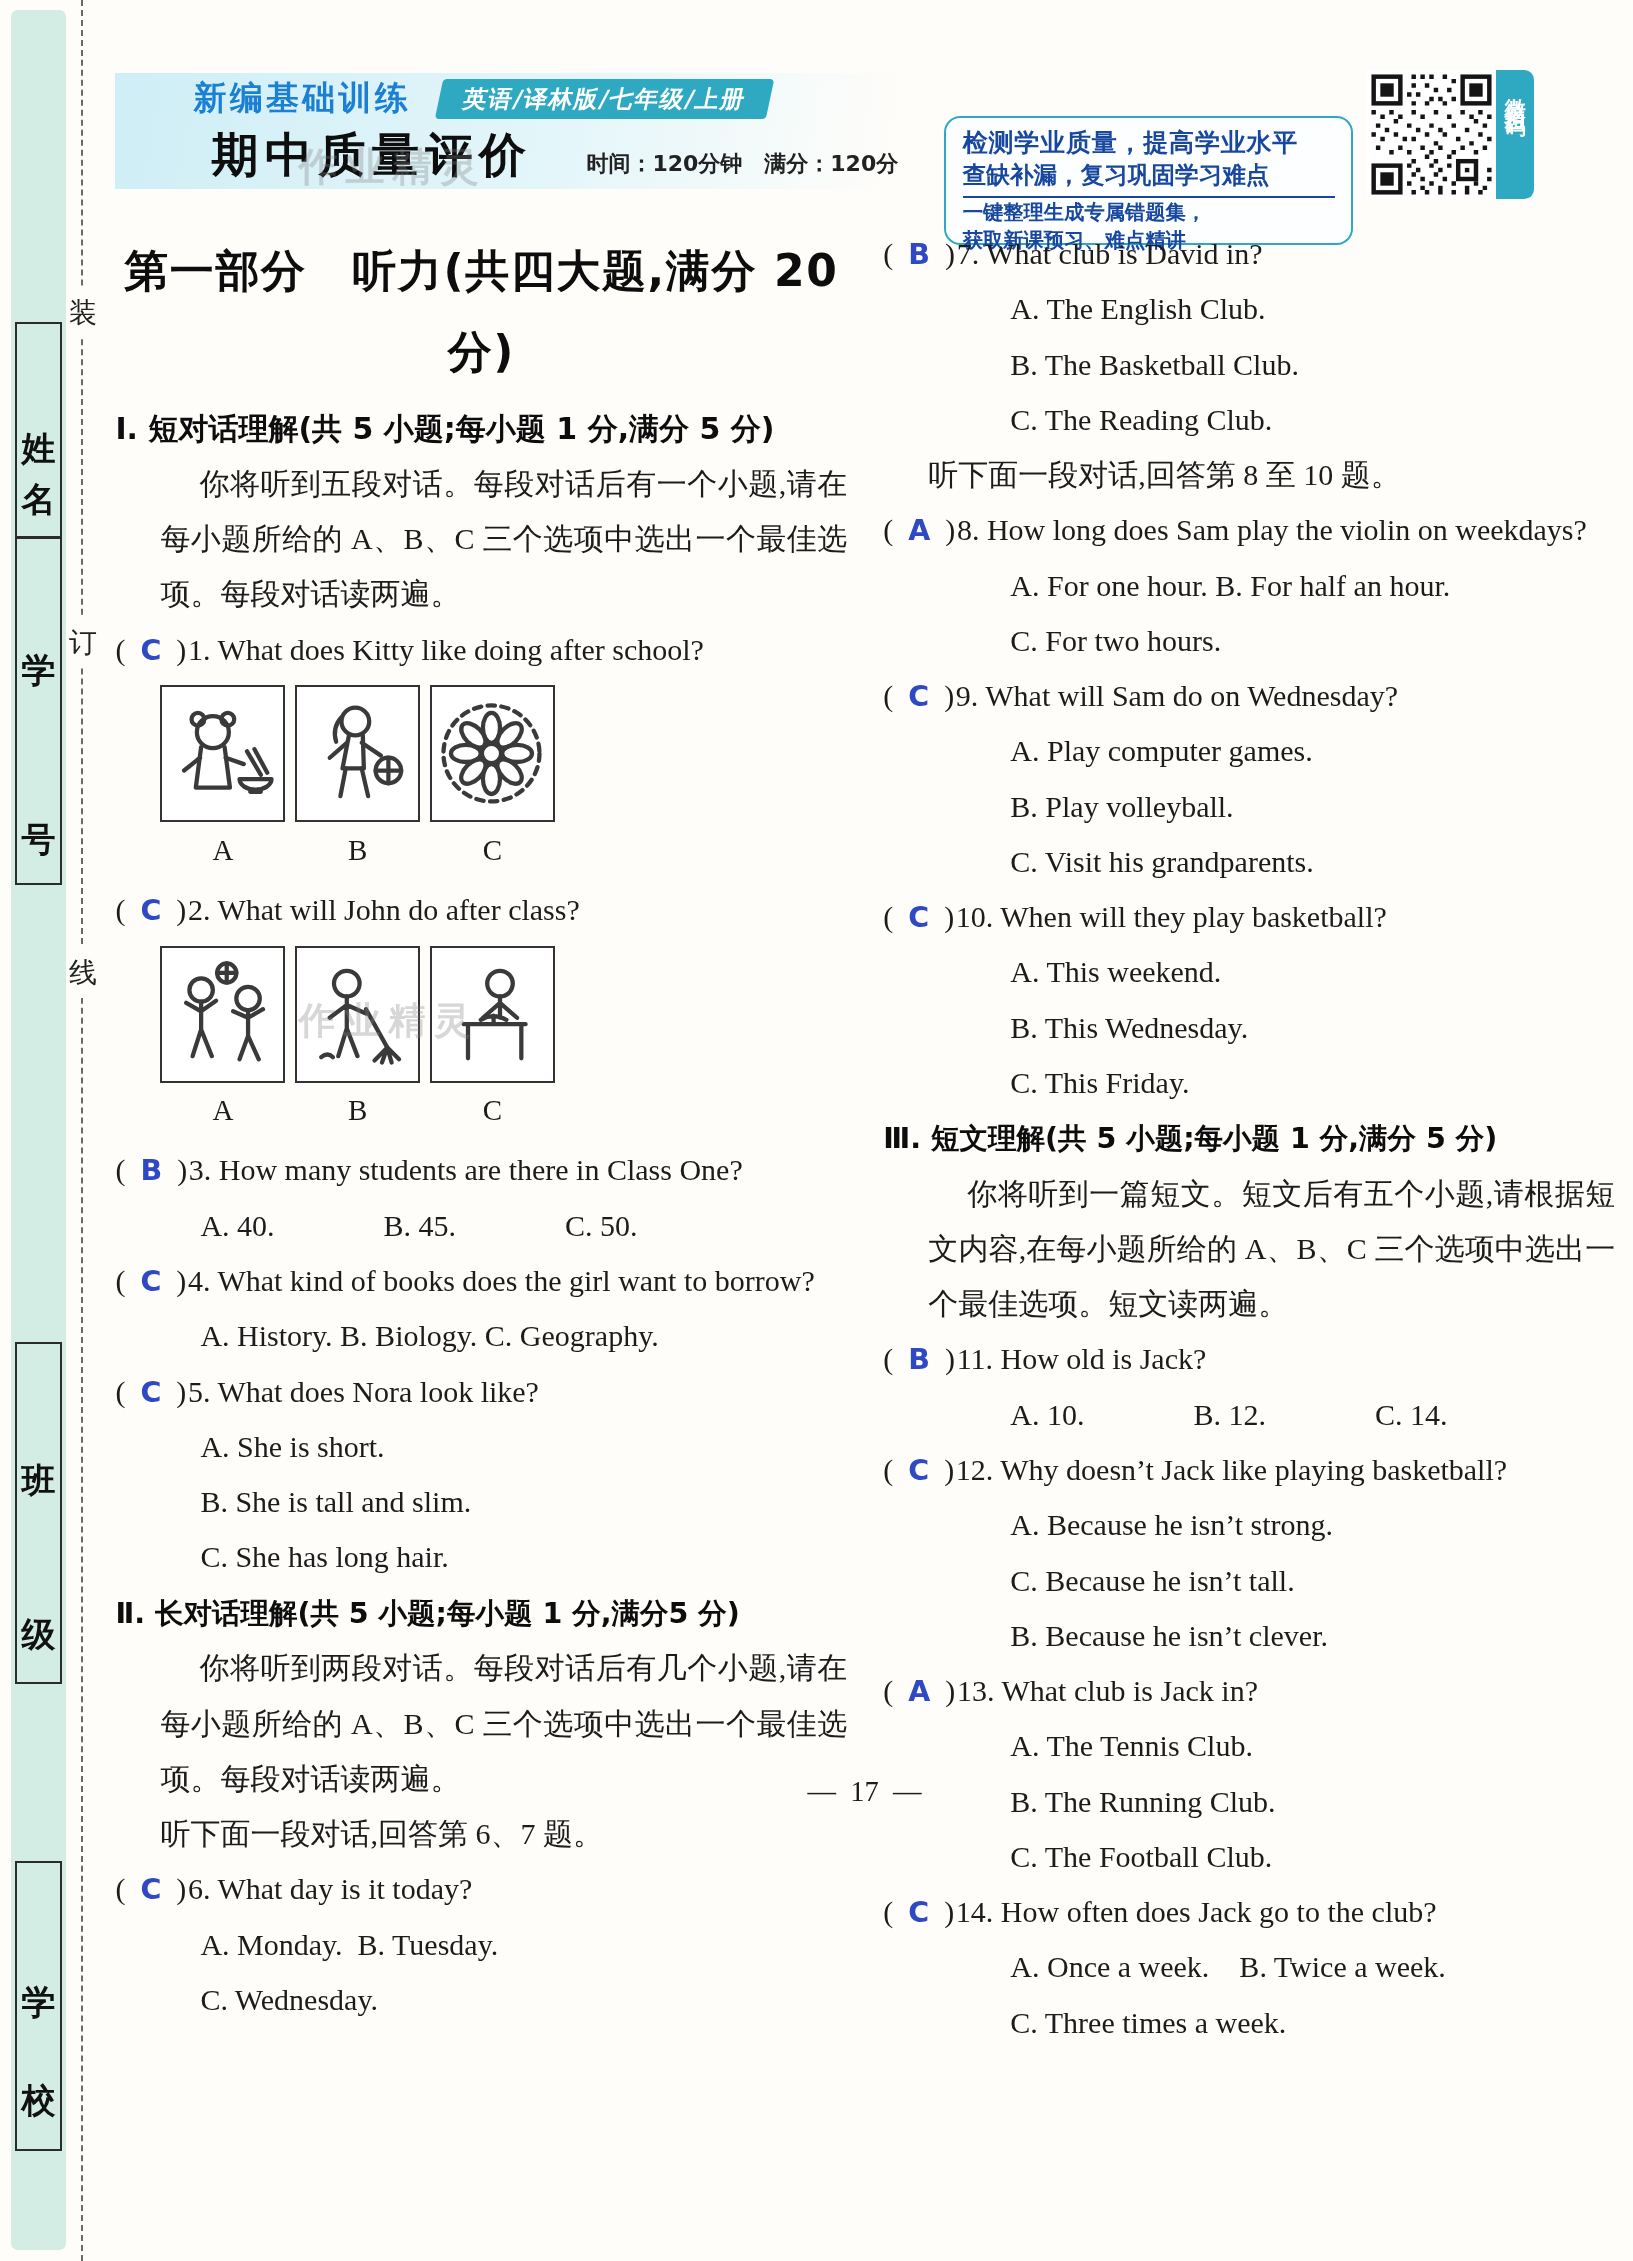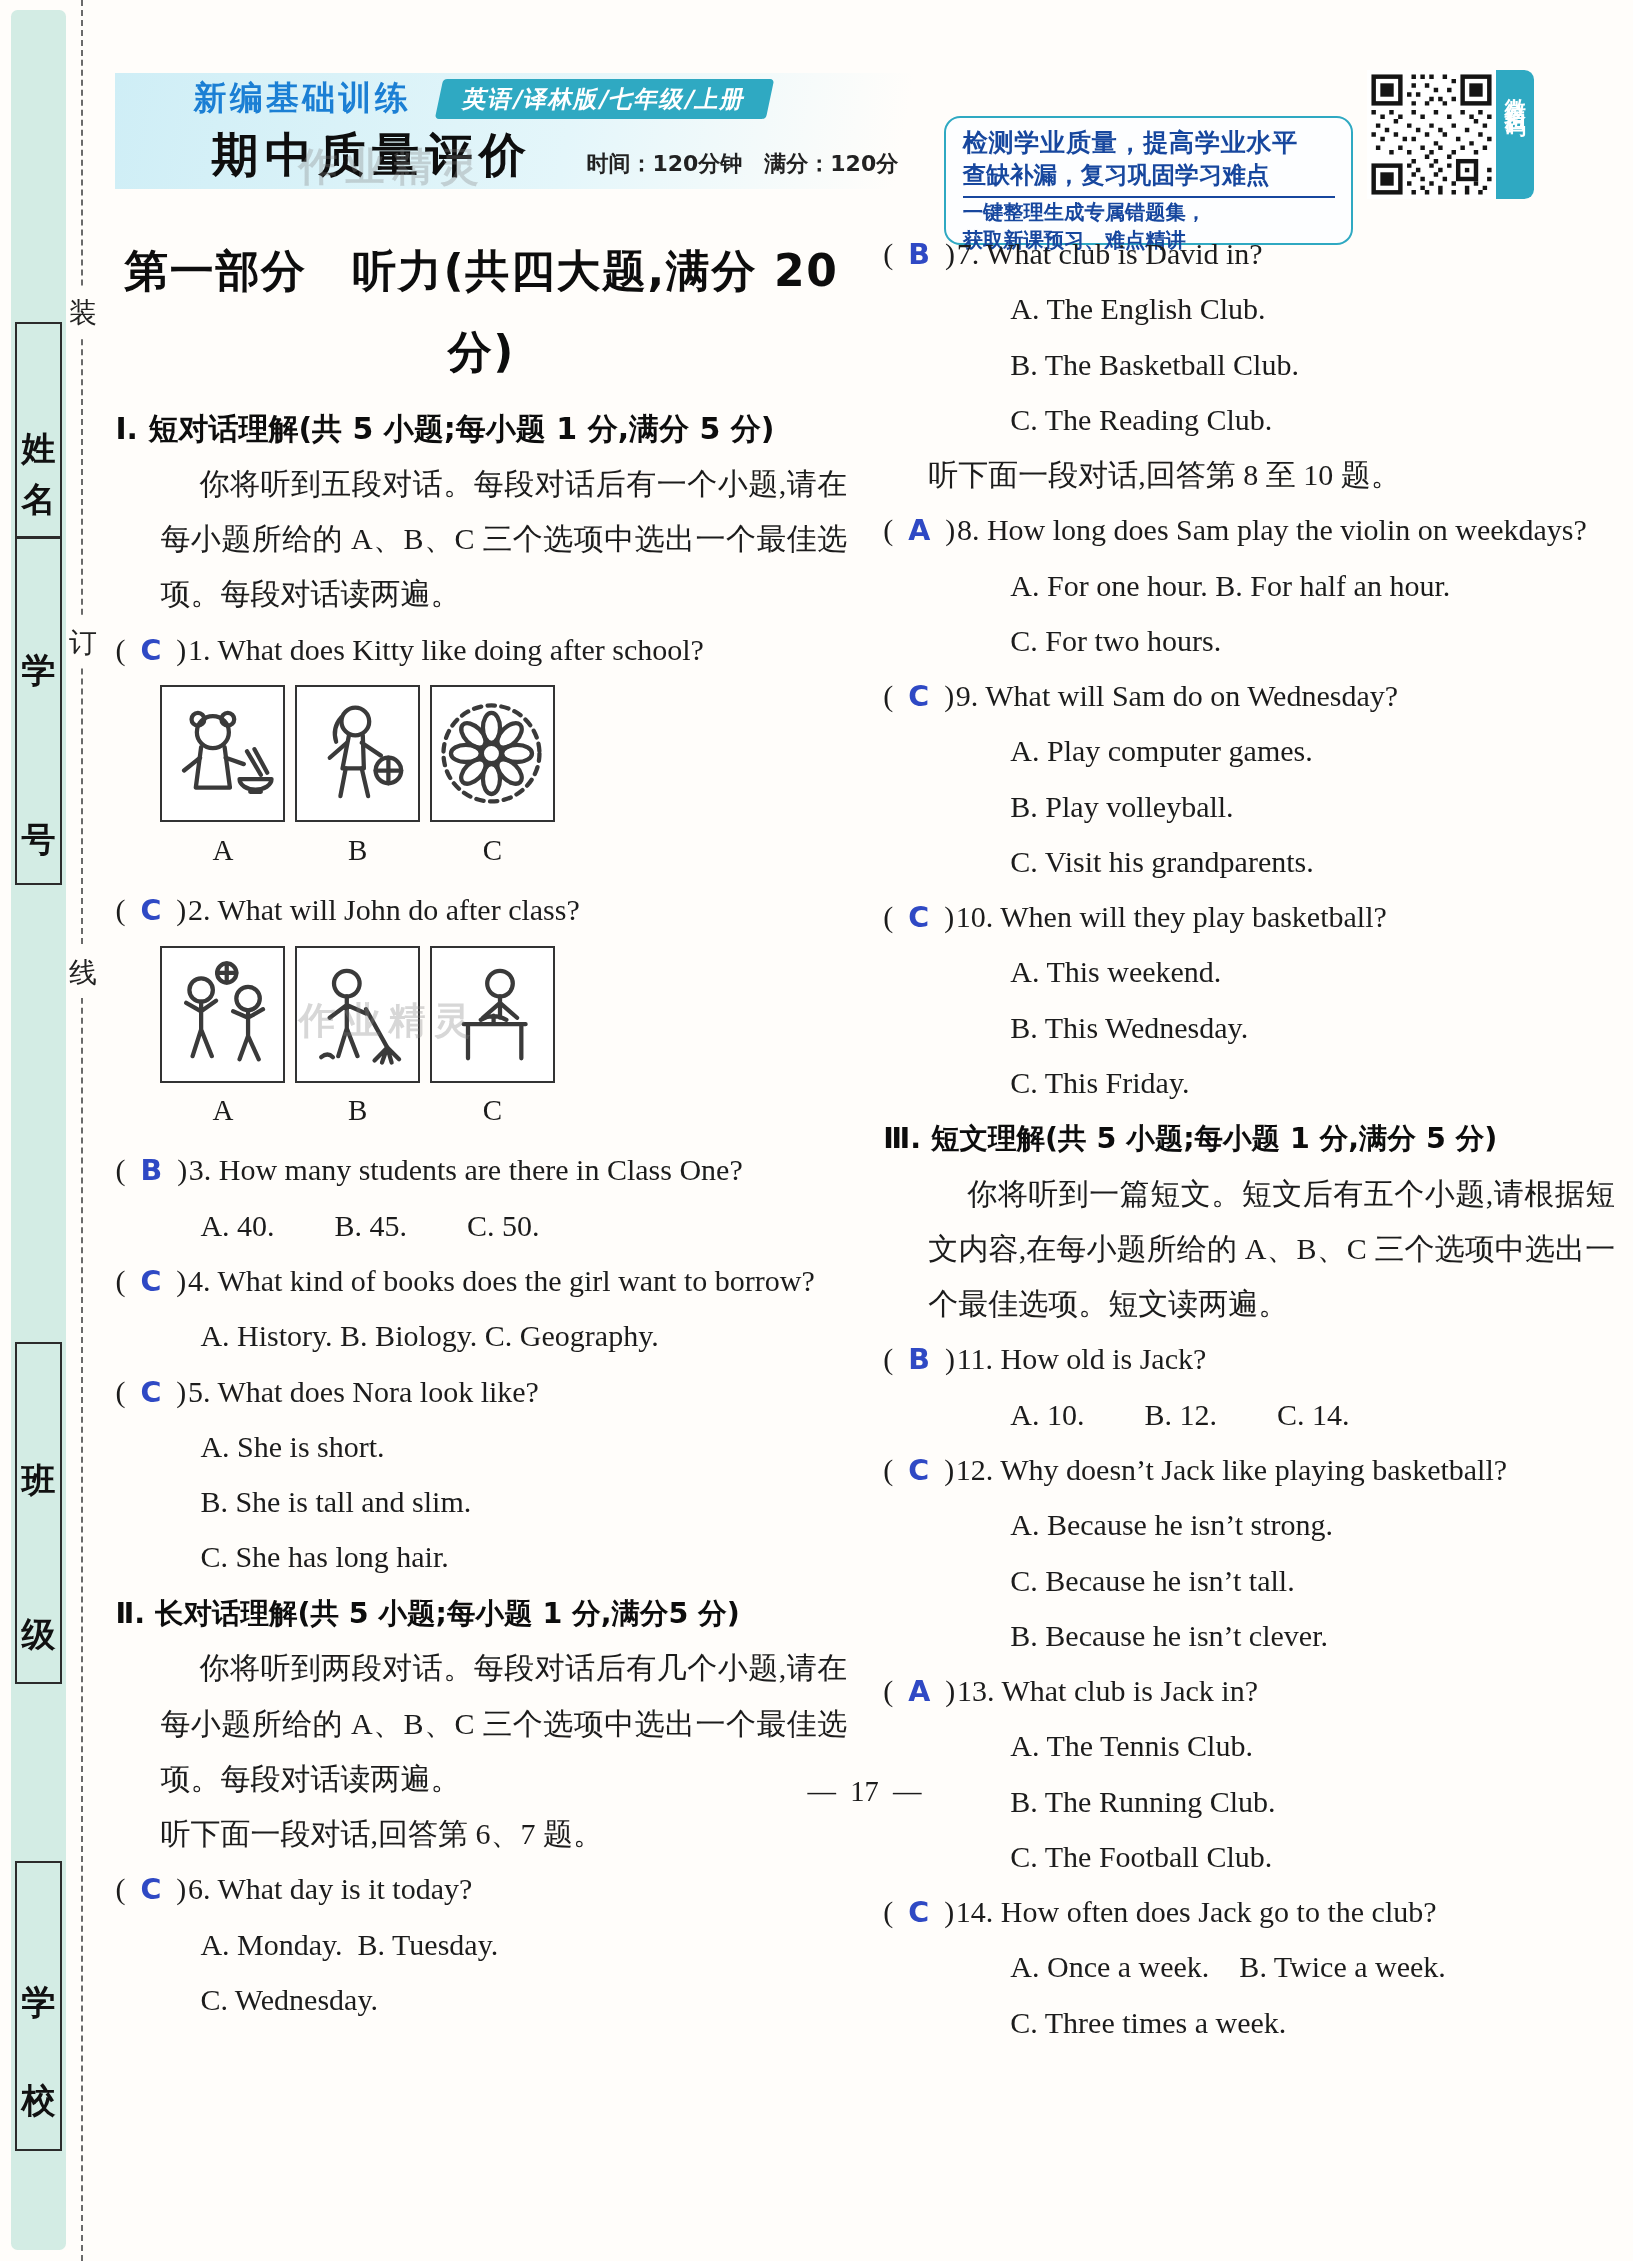--- a/index.html
+++ b/index.html
@@ -87,21 +87,21 @@
   .ans { color:var(--answer-blue,#2f49c4); }
   .ans::before { content:"(\00a0\00a0"; color:#1c1c1c; }
   .ans::after  { content:"\00a0\00a0)"; color:#1c1c1c; }
   .ans b { font-family:"DejaVu Sans","Liberation Sans",sans-serif; font-weight:bold; font-size:0.95em;
            color:var(--answer-blue,#2f49c4); }
   .q-num { padding-left:1.6px; }
   .opts { }
   .col-left  .opts { padding-left:85px; }
   .col-right .opts { padding-left:127px; }
   .opt { white-space:pre-wrap; }
-  .opt-spread { display:flex; gap:60px; }
+  .opt-spread { display:flex; gap:109px; }
   .opt-spread .opt { white-space:nowrap; }
 
   
   .img-row { display:flex; gap:9.8px; margin:8.1px 0 4.9px 45px; position:relative; }
   .pic { text-align:center; }
   .img-box { width:125px; height:137px; border:2px solid #333; background:#fff;
              display:flex; align-items:center; justify-content:center; }
   .img-box svg { width:112px; height:122px; }
   .pic-label { font-size:29px; margin-top:1.6px; }
   .sketch { stroke:#3a3a3a; stroke-width:4; fill:none; stroke-linecap:round; stroke-linejoin:round; }

